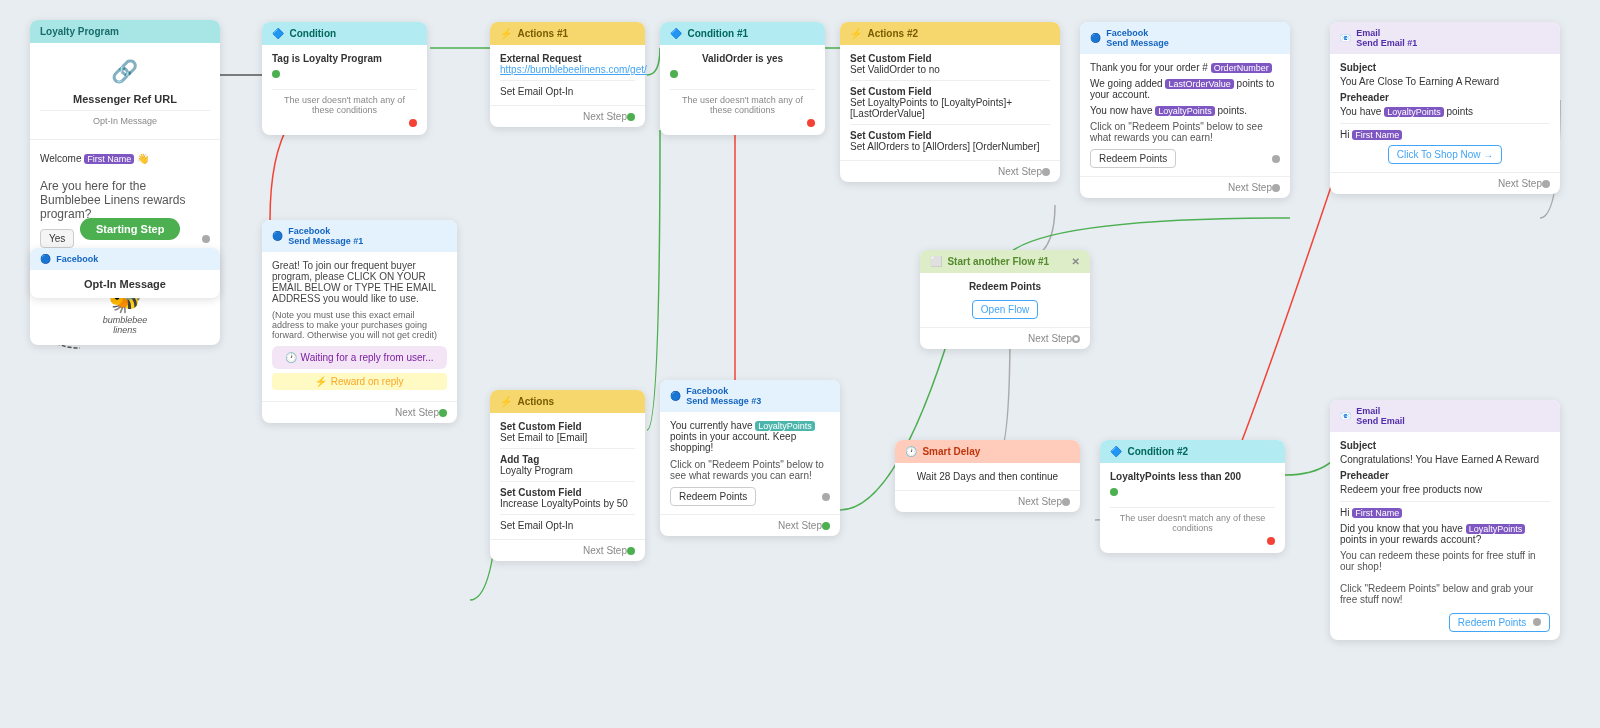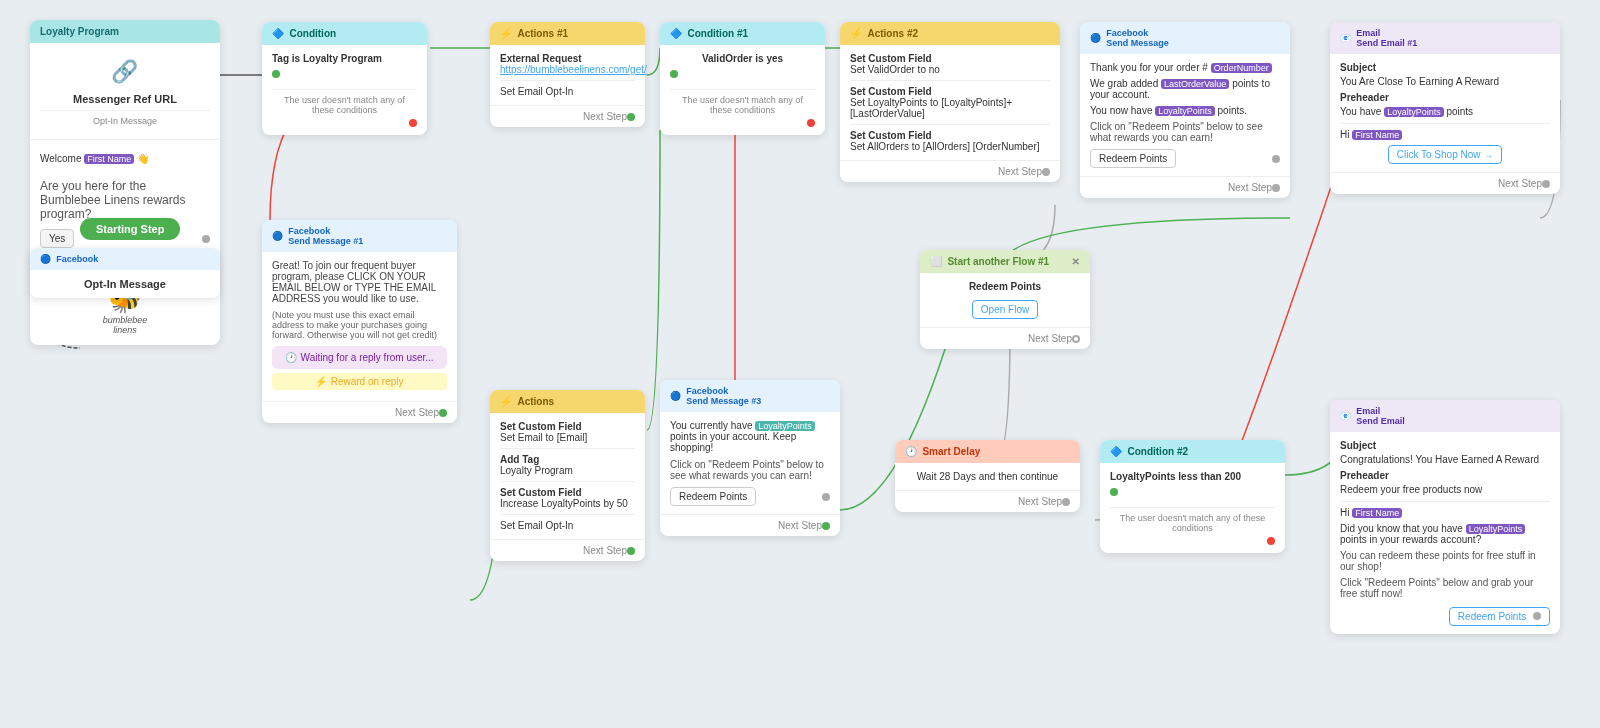--- a/index.html
+++ b/index.html
@@ -368,21 +368,21 @@
         <div>Facebook</div>
         <div style="font-weight:700;">Send Message</div>
       </div>
     </div>
     <div class="node-body">
       <div style="margin-bottom:5px;">
         <span>Thank you for your order #</span>
         <span class="highlight">OrderNumber</span>
       </div>
       <div style="margin-bottom:5px;">
-        <span>We grab added</span>
+        <span>We going added</span>
         <span class="highlight">LastOrderValue</span>
         <span>points to your account.</span>
       </div>
       <div style="margin-bottom:5px;">
         <span>You now have</span>
         <span class="highlight">LoyaltyPoints</span>
         <span>points.</span>
       </div>
       <div style="margin-bottom:6px;color:#555;">Click on "Redeem Points" below to see what rewards you can earn!</div>
       <div style="display:flex;align-items:center;justify-content:space-between;">
@@ -491,21 +491,21 @@
       <hr class="divider">
       <div style="margin-bottom:5px;">
         <span>Hi</span>
         <span class="highlight">First Name</span>
       </div>
       <div style="margin-bottom:5px;">
         <span>Did you know that you have</span>
         <span class="highlight">LoyaltyPoints</span>
         <span>points in your rewards account?</span>
       </div>
-      <div style="margin-bottom:5px;color:#555;">You can redeem these points for free stuff in our shop!</div>
+      <div style="margin-bottom:11px;color:#555;">You can redeem these points for free stuff in our shop!</div>
       <div style="margin-bottom:8px;color:#555;">Click "Redeem Points" below and grab your free stuff now!</div>
       <div style="text-align:right;">
         <span class="btn btn-blue" style="font-size:10px;">
           <span>Redeem Points</span>
           <span class="dot dot-gray" style="display:inline-block;margin-left:4px;"></span>
         </span>
       </div>
     </div>
   </div>
 

